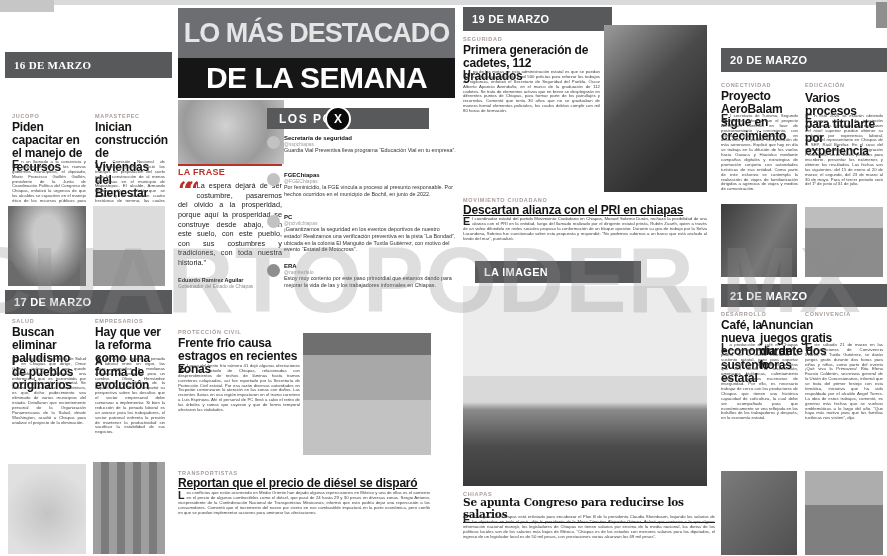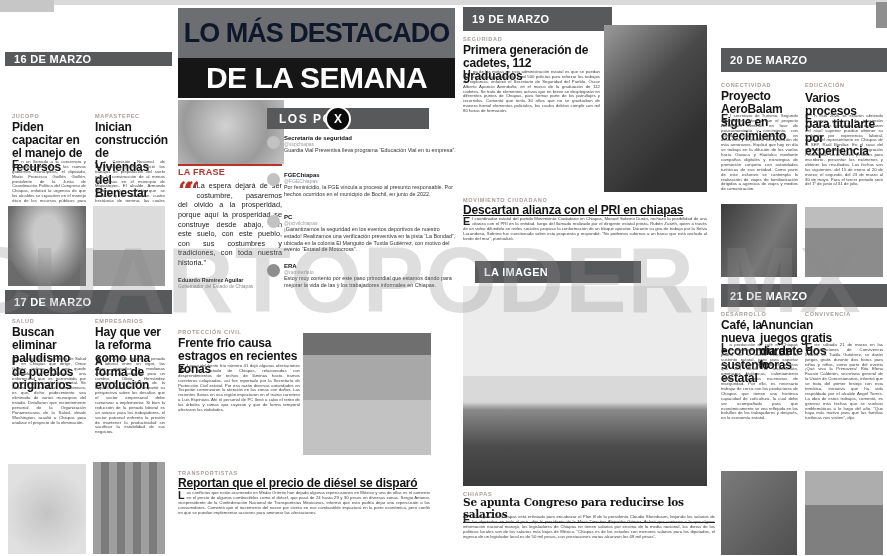--- a/index.html
+++ b/index.html
@@ -8,21 +8,21 @@
   .abs{position:absolute;}
   
   .strip-top{left:0;top:0;width:887px;height:5px;background:#dadada;}
   .tab-left{left:0;top:0;width:54px;height:12px;background:#c6c6c6;}
   .tab-right{left:876px;top:2px;width:11px;height:26px;background:#8f8f8f;}
   
   .wm{left:-35px;top:228px;width:1100px;font-size:92px;font-weight:bold;color:#8a8a8a;
       opacity:.28;letter-spacing:1px;z-index:60;pointer-events:none;white-space:nowrap;
       font-family:"Liberation Sans",sans-serif;}
   
-  .mast1{left:178px;top:8px;width:277px;height:50px;background:#6d6e71;color:#0f172a;
+  .mast1{left:178px;top:8px;width:277px;height:50px;background:#6d6e71;color:#e5e5e5;
          font-weight:bold;font-size:27px;letter-spacing:-1px;text-align:center;line-height:50px;}
   .mast2{left:178px;top:58px;width:277px;height:40px;background:#161616;color:#fff;
          font-weight:bold;font-size:30px;letter-spacing:-.5px;text-align:center;line-height:40px;}
   
   .band{background:#58595b;color:#fff;font-weight:bold;font-size:11px;letter-spacing:.3px;
         padding-left:9px;display:flex;align-items:center;}
   
   .kicker{font-size:5.5px;font-weight:bold;letter-spacing:.7px;color:#a79d99;}
   .hl{font-size:12px;line-height:1.1;font-weight:bold;color:#141414;letter-spacing:-.2px;margin:0;}
   .hl-wide{font-size:12px;text-decoration:underline;}
@@ -72,21 +72,21 @@
 
 <div class="page">
 
   <div class="abs strip-top"></div>
   <div class="abs tab-left"></div>
   <div class="abs tab-right"></div>
 
   <div class="abs mast1">LO MÁS DESTACADO</div>
   <div class="abs mast2">DE LA SEMANA</div>
 
-  <div class="abs band" style="left:5px;top:52px;width:158px;height:14px;">16 DE MARZO</div>
+  <div class="abs band" style="left:5px;top:52px;width:158px;height:26px;font-family:Liberation Serif, serif;">16 DE MARZO</div>
 
   <div class="abs kicker" style="left:12px;top:113px;">JUCOPO</div>
   <h3 class="abs hl" style="left:12px;top:121px;width:74px;">Piden capacitar en el manejo de recursos</h3>
   <p class="abs body" style="left:12px;top:160px;width:74px;height:44px;">En un llamado a la conciencia y responsabilidad de los nuevos gobiernos municipales, el diputado, Mario Francisco Guillén Guillén, presidente de la Junta de Coordinación Política del Congreso de Chiapas, enfatizó la urgencia de que los alcaldes se capaciten en el manejo ético de los recursos públicos para evitar caer en las mismas irregularidades del pasado. Durante una reunión en el Instituto de Administración Pública de Chiapas, subrayó que la opacidad en el manejo de los recursos no solo es un delito, sino una traición a la confianza ciudadana.</p>
   <div class="abs ph ph-portrait" style="left:8px;top:206px;width:78px;height:80px;"></div>
 
   <div class="abs kicker" style="left:95px;top:113px;">MAPASTEPEC</div>
   <h3 class="abs hl" style="left:95px;top:121px;width:70px;">Inician construcción de Viviendas del Bienestar</h3>
   <p class="abs body" style="left:95px;top:160px;width:70px;height:44px;">La Comisión Nacional de Vivienda (Conavi) inició los trabajos de preparación del suelo para la construcción de al menos 680 casas en el municipio de Mapastepec. El alcalde, Armando Espinosa Cruz, señaló que se gestionó y se obtuvieron cuatro hectáreas de terreno, las cuales fueron donadas al gobierno federal para la edificación de los inmuebles. El programa de vivienda atiende las necesidades básicas de personas que más lo necesitan, en donde se realizó un registro previo, de acuerdo a los lineamientos marcados por la Conavi.</p>
   <div class="abs ph ph-machine" style="left:93px;top:206px;width:72px;height:80px;"></div>

